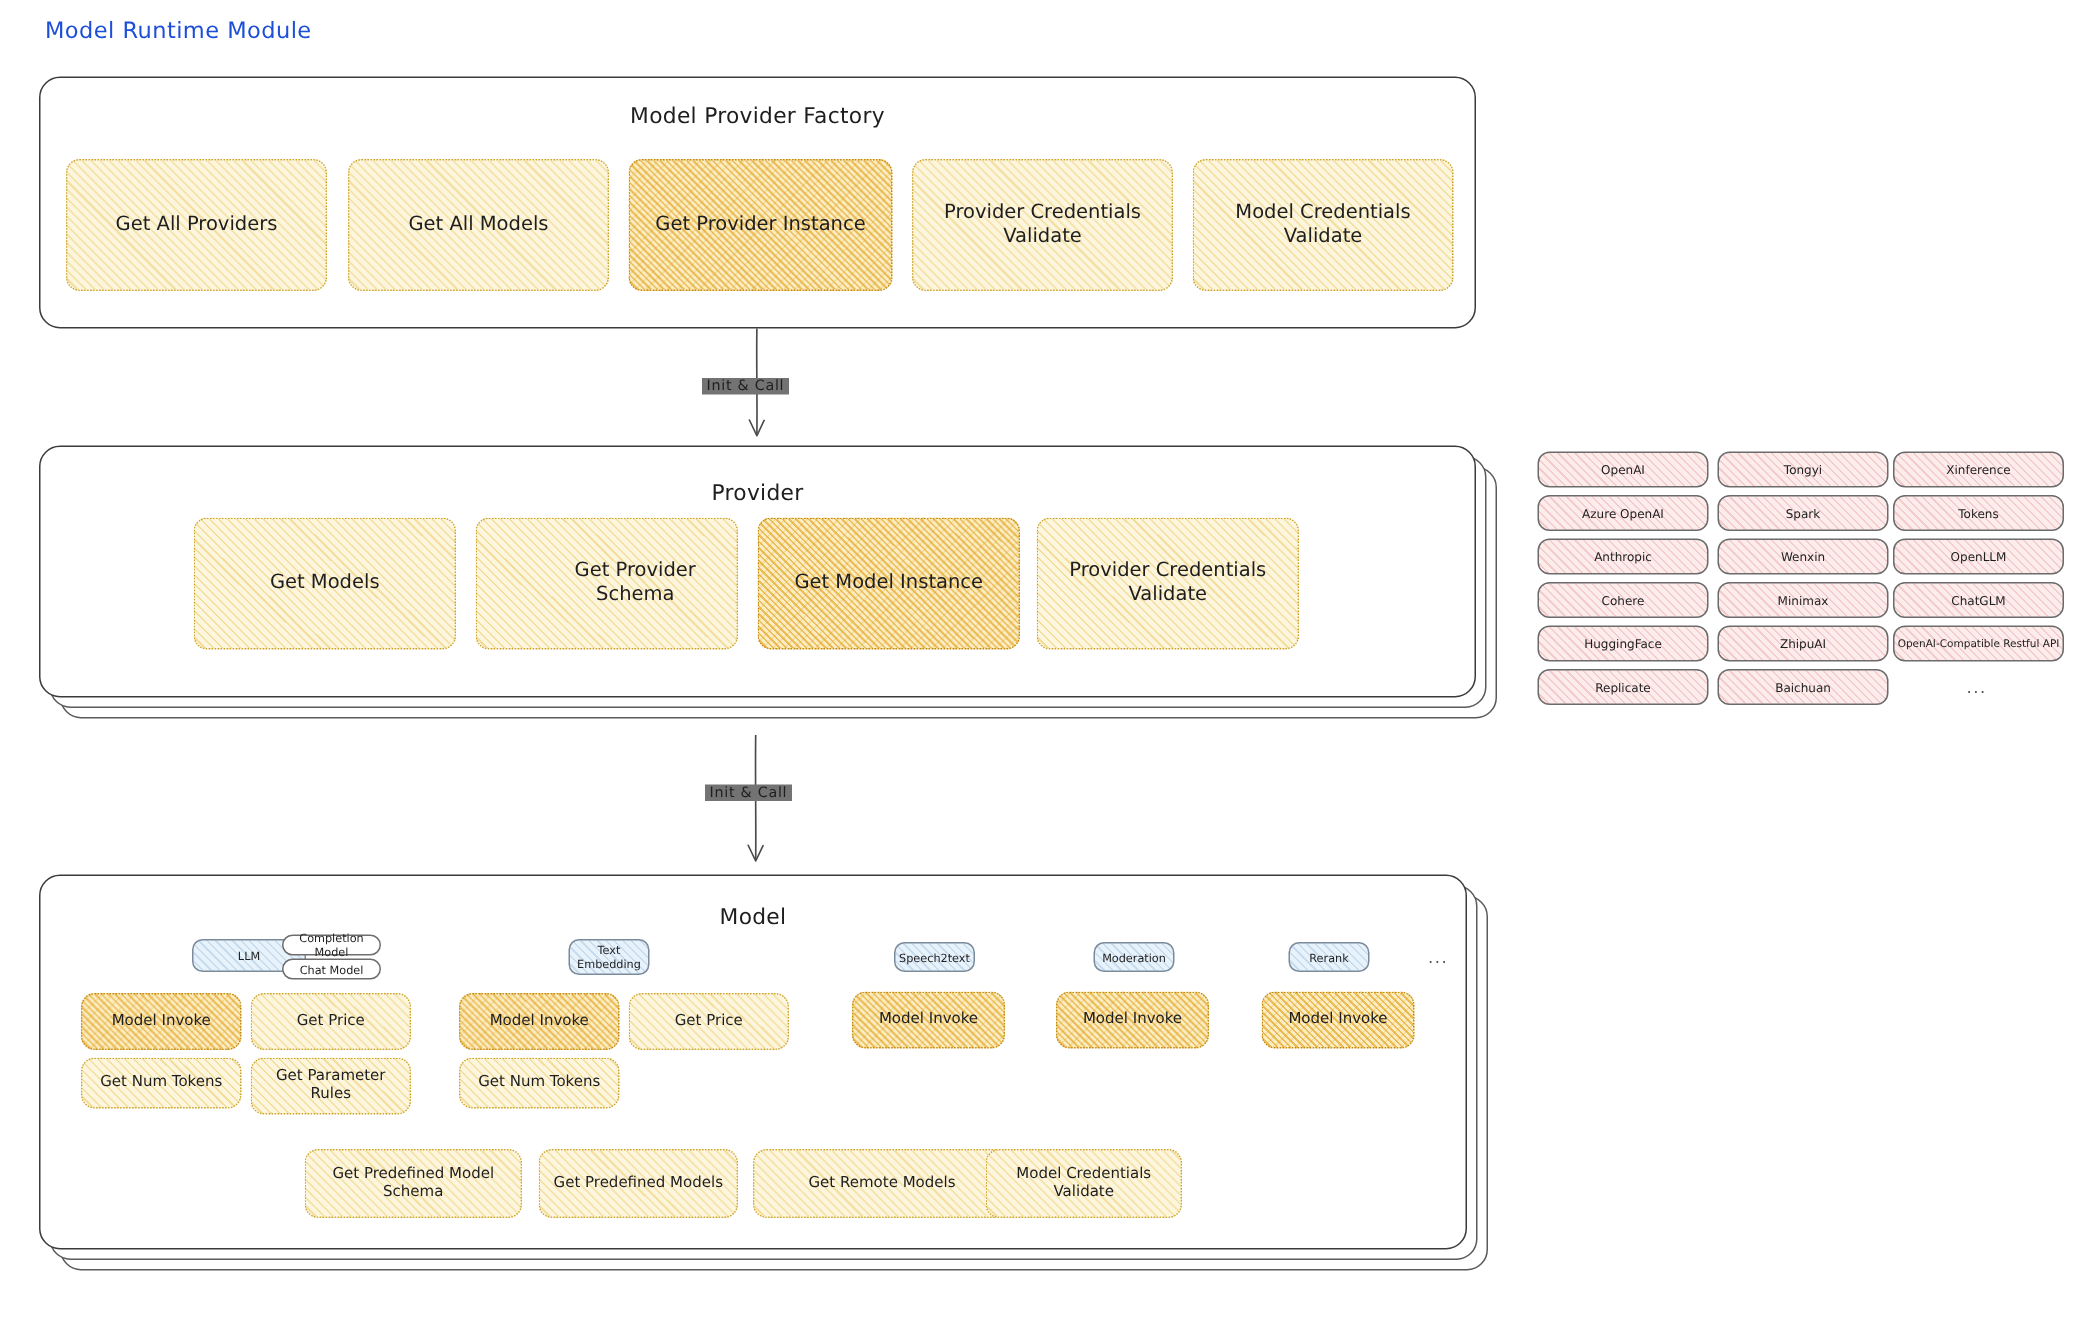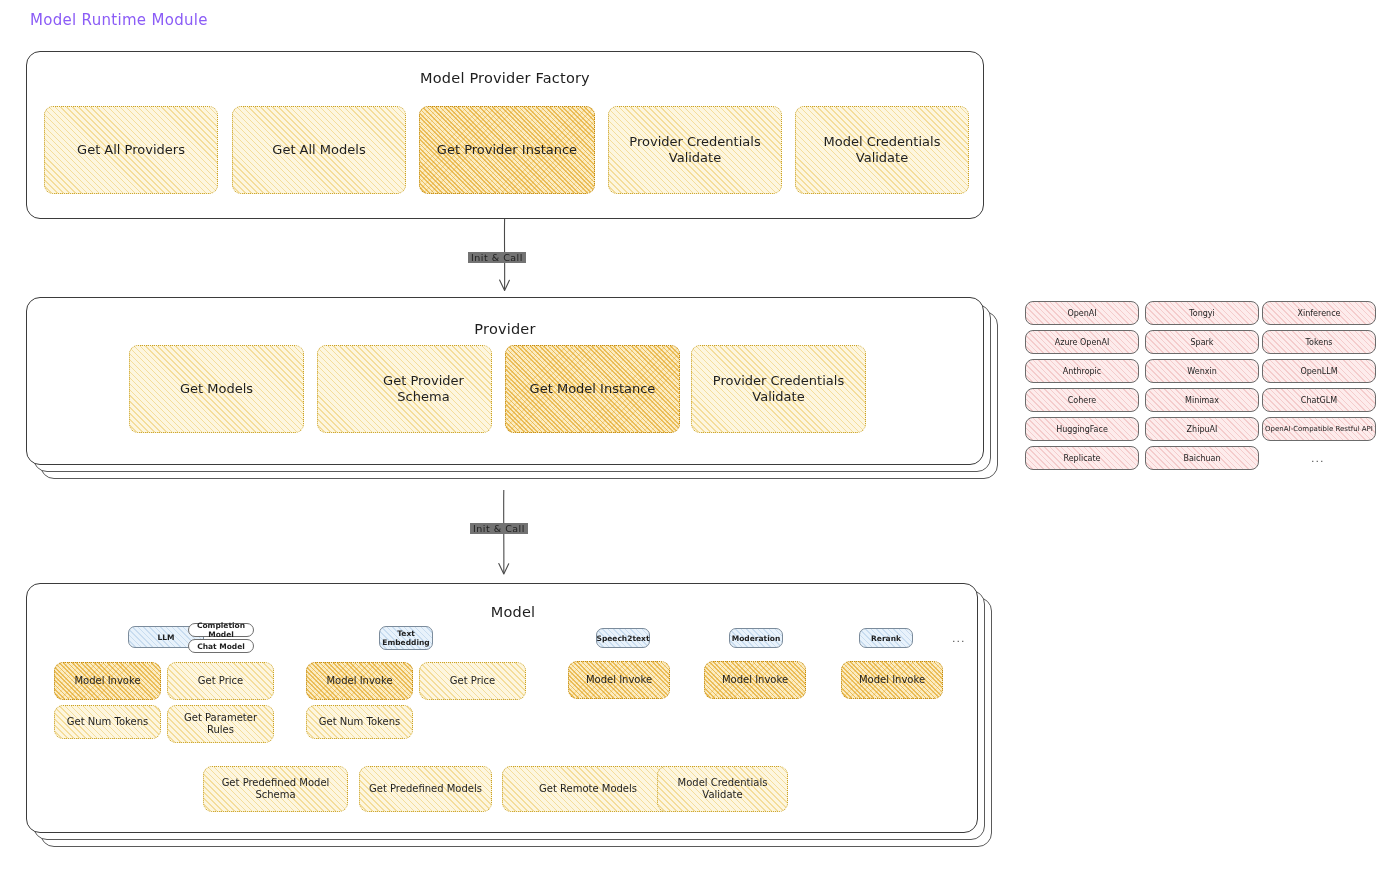--- a/index.html
+++ b/index.html
@@ -16,21 +16,21 @@
   }
   .canvas {
     position: absolute;
     inset: 0;
   }
 
   
   .sketch-title {
     position: absolute;
     font-size: 15px;
-    color: #8b5cf6;
+    color: #1d4ed8;
     letter-spacing: 0.3px;
     white-space: nowrap;
   }
 
   
   .bigbox {
     position: absolute;
     background: #ffffff;
     border: 1.2px solid #3b3b3b;
     border-radius: 14px;
@@ -131,21 +131,20 @@
     font-size: 7.5px;
     line-height: 1.2;
     color: #1e1e1e;
     background-color: #e8f2fb;
     background-image:
       repeating-linear-gradient(45deg,
         rgba(120,165,210,0.28) 0px,
         rgba(120,165,210,0.28) 1px,
         rgba(255,255,255,0) 1px,
         rgba(255,255,255,0) 4px);
-    font-weight: bold;
   }
   .tag.plain {
     background-color: #ffffff;
     background-image: none;
     border-color: #6e6e6e;
     font-size: 7.5px;
   }
   .tag-ellipsis {
     position: absolute;
     font-size: 11px;
@@ -276,21 +275,21 @@
     <svg width="70" height="92" viewBox="0 0 70 92">
       <path d="M33.8 0 C33.4 25, 34.1 58, 33.8 83" stroke="#4a4a4a" stroke-width="1.1" fill="none" stroke-linecap="round"></path>
       <path d="M28.8 73.5 L33.8 84 L38.7 73.8" stroke="#4a4a4a" stroke-width="1.1" fill="none" stroke-linecap="round" stroke-linejoin="round"></path>
     </svg>
   </div>
   <div class="arrow-label" style="left:470px; top:523px;">Init &amp; Call</div>
 
   <div class="bigbox shadowlayer" style="left:40px; top:597px; width:952px; height:250px;"></div>
   <div class="bigbox shadowlayer" style="left:33px; top:590px; width:952px; height:250px;"></div>
   <div class="bigbox" style="left:26px; top:583px; width:952px; height:250px;"></div>
-  <div class="bigbox-title" style="left:37px; width:952px; top:604px;">Model</div>
+  <div class="bigbox-title" style="left:26px; width:952px; top:604px;">Model</div>
 
   <div class="tag" style="left:128px; top:626px; width:76px; height:22px;">
     <span>LLM</span>
   </div>
   <div class="tag plain" style="left:188px; top:623px; width:66px; height:14px;">
     <span>Completion Model</span>
   </div>
   <div class="tag plain" style="left:188px; top:639px; width:66px; height:14px;">
     <span>Chat Model</span>
   </div>

